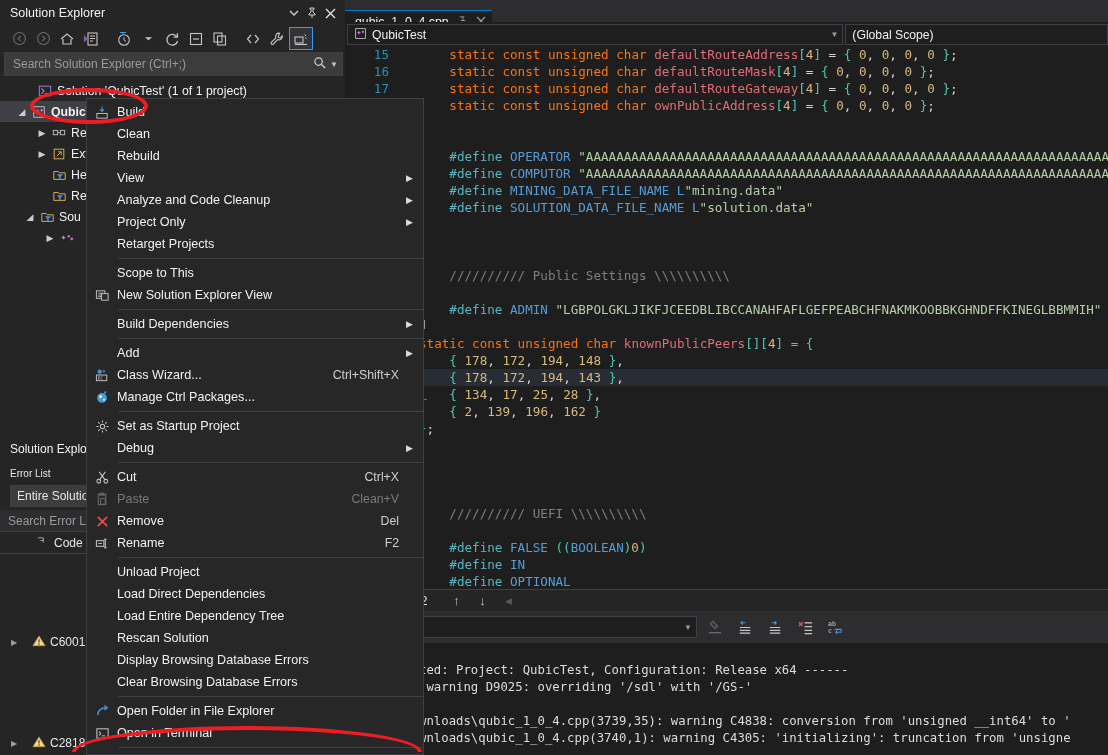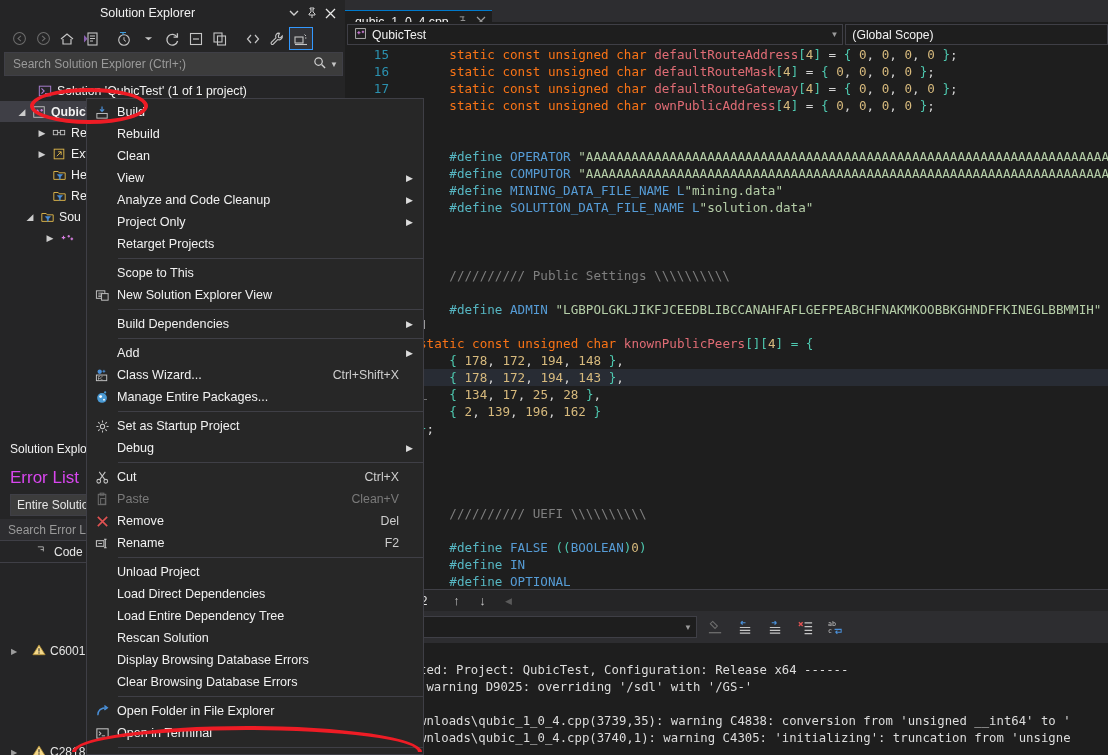--- a/index.html
+++ b/index.html
@@ -11,21 +11,21 @@
   }
   #root { position: relative; width: 1108px; height: 755px; background: #2d2d30; }
 
   
   .se-panel {
     position: absolute; left: 0; top: 0; width: 345px; height: 455px;
     background: #252526;
   }
   .se-title-bar {
     height: 26px; display: flex; align-items: center;
-    padding: 0 6px 0 10px; background: #252526; text-align: center;
+    padding: 0 6px 0 10px; background: #252526;
   }
   .se-title { color: #f1f1f1; font-size: 12.5px; flex: 1; }
   .se-title-btn {
     width: 18px; height: 18px; color: #d0d0d0; font-size: 12px;
     display: flex; align-items: center; justify-content: center;
   }
   .se-toolbar {
     height: 25px; display: flex; align-items: center; gap: 2px;
     padding-left: 8px; background: #252526;
   }
@@ -56,21 +56,21 @@
   
   .el-tabstrip {
     position: absolute; left: 0; top: 438px; width: 120px; height: 22px;
     background: #252526; display: flex; align-items: center; padding-left: 10px;
   }
   .el-tabstrip span { color: #f1f1f1; font-size: 12px; white-space: nowrap; }
   .el-panel {
     position: absolute; left: 0; top: 460px; width: 120px; height: 295px;
     background: #252526; overflow: hidden;
   }
-  .el-title { color: #d946ef; font-size: 17px; padding: 8px 0 6px 10px; white-space: nowrap; }
+  .el-title { color: #e5e5e5; font-size: 10px; padding: 8px 0 6px 10px; white-space: nowrap; }
   .el-filter {
     margin: 0 0 0 10px; height: 22px; width: 130px; background: #3c3c3c;
     border: 1px solid #3f3f46; color: #e6e6e6; font-size: 12px;
     display: flex; align-items: center; padding-left: 6px; white-space: nowrap;
   }
   .el-search {
     margin-top: 3px; height: 22px; background: #2d2d30;
     color: #9a9a9a; font-size: 12px; display: flex; align-items: center;
     padding-left: 8px; white-space: nowrap; border-bottom: 1px solid #3f3f46;
   }
@@ -455,25 +455,25 @@
         <span class="mi-ico">
           <svg width="15" height="15" viewBox="0 0 16 16">
             <rect x="2" y="9" width="11" height="5" fill="none" stroke="#c5c5c5" stroke-width="1"></rect>
             <path d="M7.5 1.5v5 M5.3 4.6 L7.5 6.9 L9.7 4.6" stroke="#4a90d9" stroke-width="1.3" fill="none"></path>
           </svg>
         </span>
         <span class="mi-label">Build</span>
       </div>
       <div class="ctx-item">
         <span class="mi-ico"></span>
+        <span class="mi-label">Clean</span>
+      </div>
+      <div class="ctx-item">
+        <span class="mi-ico"></span>
         <span class="mi-label">Rebuild</span>
-      </div>
-      <div class="ctx-item">
-        <span class="mi-ico"></span>
-        <span class="mi-label">Clean</span>
       </div>
       <div class="ctx-item">
         <span class="mi-ico"></span>
         <span class="mi-label">View</span>
         <span class="mi-arrow">▶</span>
       </div>
       <div class="ctx-item">
         <span class="mi-ico"></span>
         <span class="mi-label">Analyze and Code Cleanup</span>
         <span class="mi-arrow">▶</span>
@@ -528,21 +528,21 @@
       </div>
       <div class="ctx-item">
         <span class="mi-ico">
           <svg width="15" height="15" viewBox="0 0 16 16">
             <circle cx="7.5" cy="8.5" r="5.2" fill="#4a9ad4"></circle>
             <circle cx="6" cy="7" r="1.5" fill="#fff"></circle>
             <circle cx="9.6" cy="10.3" r="1" fill="#fff"></circle>
             <circle cx="10.8" cy="2.6" r="1.2" fill="#4a9ad4"></circle>
           </svg>
         </span>
-        <span class="mi-label">Manage Entire Packages...</span>
+        <span class="mi-label">Manage Ctrl Packages...</span>
       </div>
       <div class="ctx-sep"></div>
       <div class="ctx-item">
         <span class="mi-ico">
           <svg width="15" height="15" viewBox="0 0 16 16">
             <circle cx="8" cy="8" r="2.3" fill="none" stroke="#c5c5c5" stroke-width="1.1"></circle>
             <g stroke="#c5c5c5" stroke-width="1.1">
               <path d="M8 1.5v2.2 M8 12.3v2.2 M1.5 8h2.2 M12.3 8h2.2 M3.4 3.4 L5 5 M11 11 L12.6 12.6 M12.6 3.4 L11 5 M5 11 L3.4 12.6"></path>
             </g>
           </svg>

